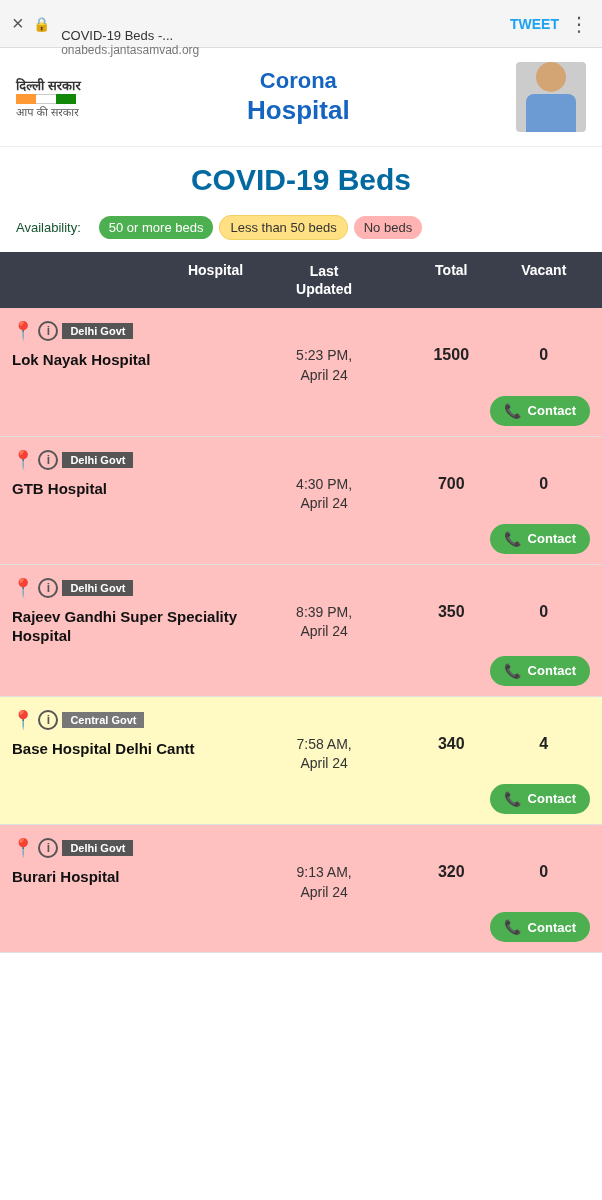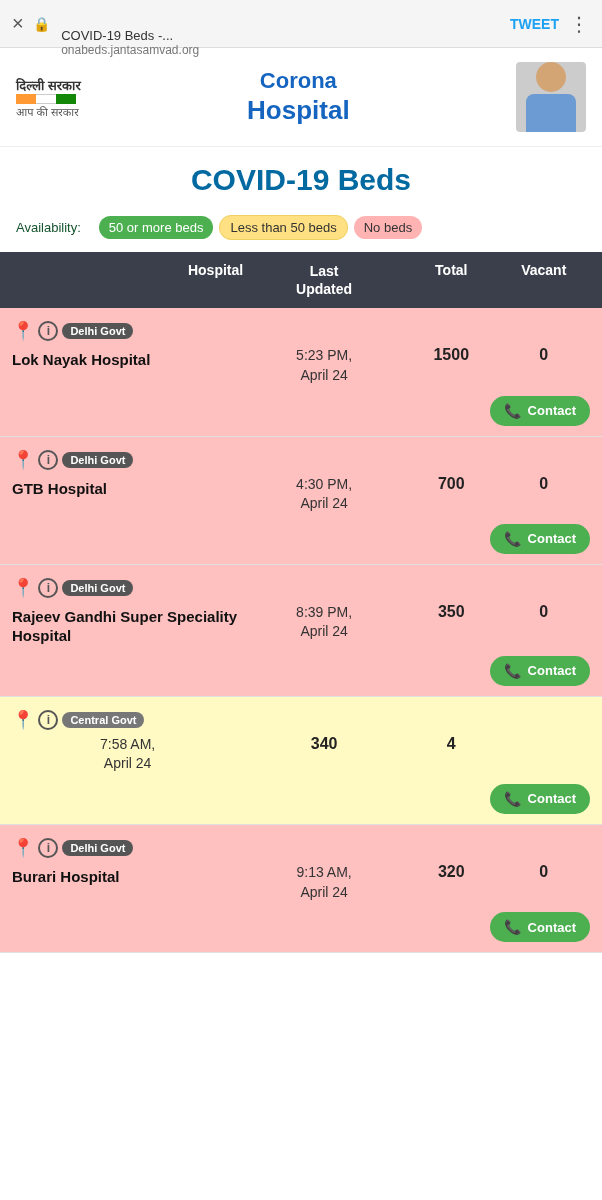--- a/index.html
+++ b/index.html
@@ -217,21 +217,21 @@
       display: flex;
       align-items: center;
       justify-content: center;
       font-size: 12px;
       font-weight: bold;
       color: #555;
       cursor: pointer;
     }
     .tag {
       padding: 2px 8px;
-      border-radius: 8px;
+      border-radius: 0;
       font-size: 11px;
       font-weight: bold;
       color: #fff;
     }
     .tag-delhi { background: #555; }
     .tag-central { background: #777; }
 
     .hospital-name {
       font-size: 15px;
       font-weight: bold;
@@ -401,20 +401,23 @@
       <span>Contact</span>
     </button>
   </div>
     <div class="hospital-row clearfix row-yellow">
     <div class="row-icons">
       <span class="icon-location">📍</span>
       <div class="icon-info">i</div>
       <span class="tag tag-central">Central Govt</span>
     </div>
     <div class="row-top">
+      <div class="row-header-area">
+        <div class="hospital-name">Base Hospital Delhi Cantt</div>
+      </div>
       <div class="col-time">7:58 AM,<br>April 24</div>
       <div class="col-total">340</div>
       <div class="col-vacant">4</div>
     </div>
     <button class="contact-btn">
       <span class="phone-icon">📞</span>
       <span>Contact</span>
     </button>
   </div>
     <div class="hospital-row clearfix row-pink">

